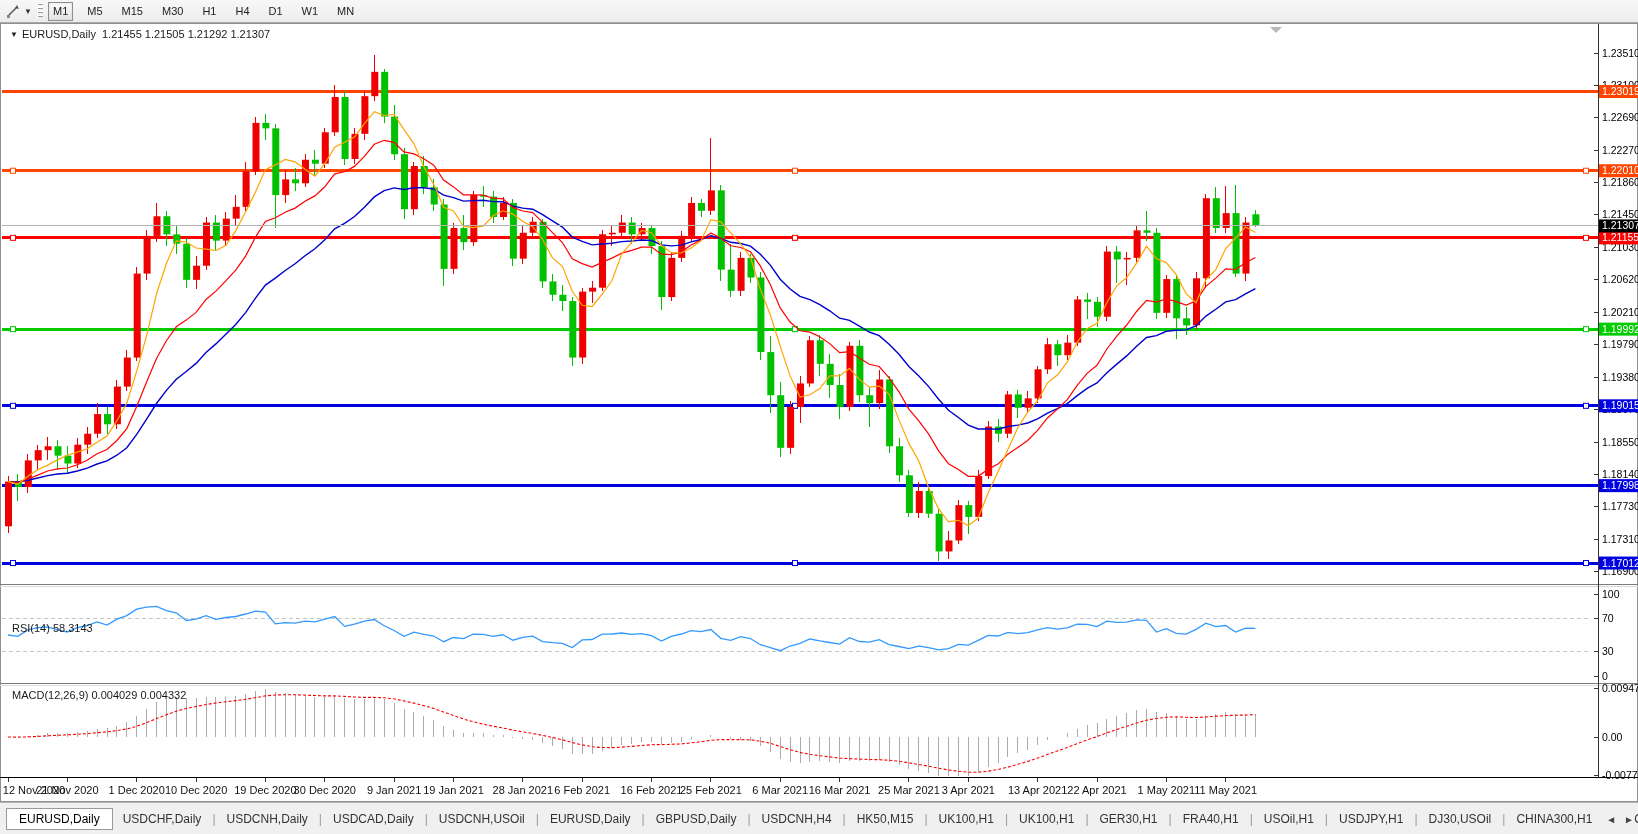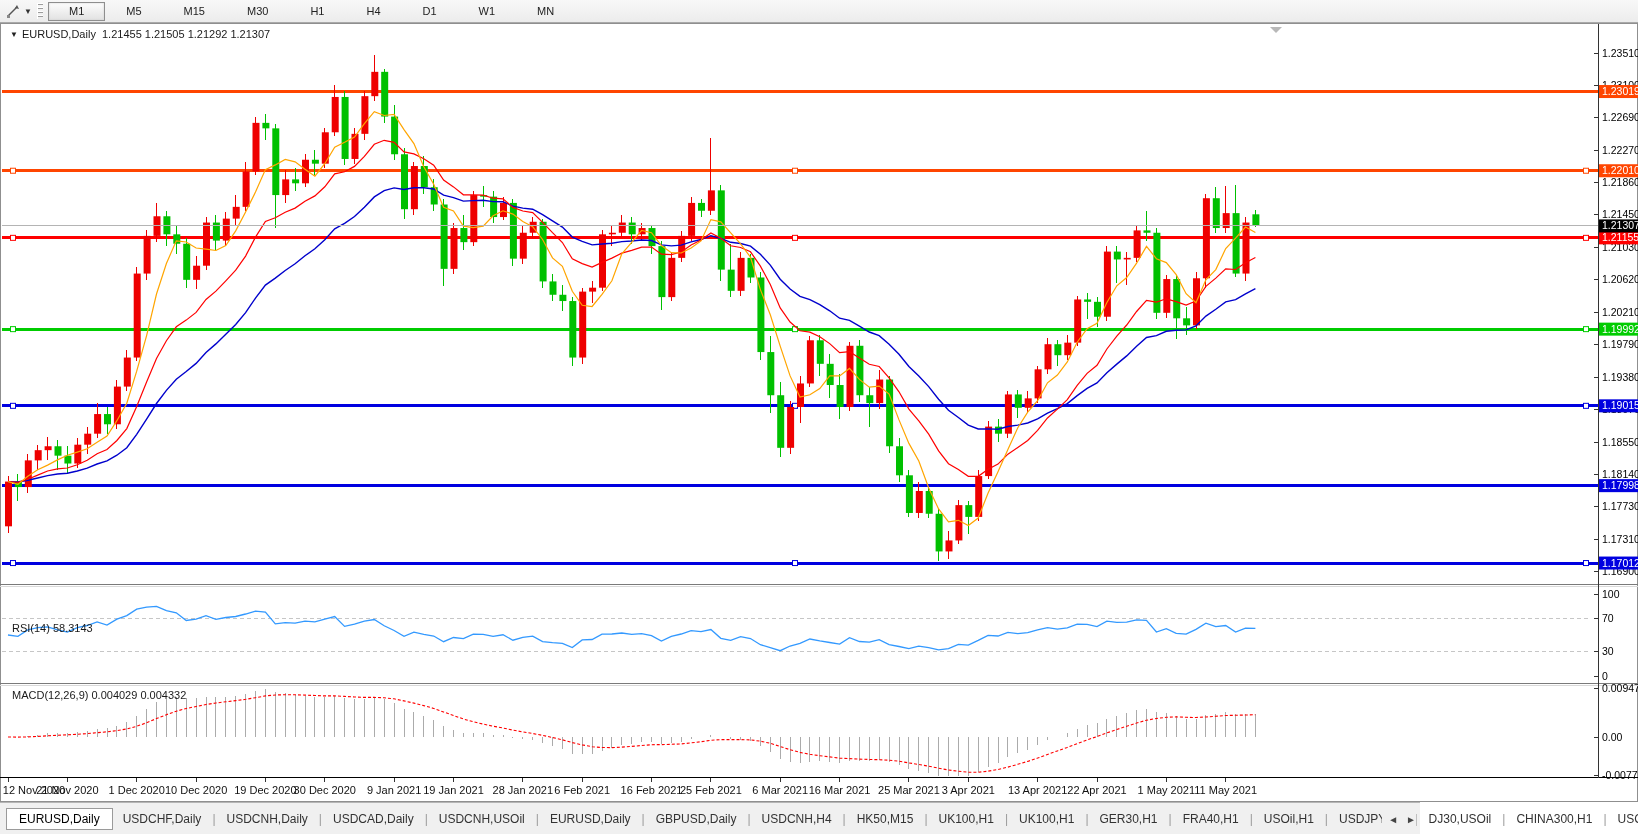--- a/index.html
+++ b/index.html
@@ -6,31 +6,31 @@
     font-family:"Liberation Sans",sans-serif;-webkit-font-smoothing:none;}
   
   .toolbar{position:absolute;left:0;top:0;width:1638px;height:23px;
     background:linear-gradient(#f8f8f8,#ececec);border-bottom:1px solid #a9a9a9;
     display:flex;align-items:center;box-sizing:border-box;padding-left:4px;}
   .tool-icon{width:18px;height:16px;display:flex;align-items:center;justify-content:center;}
   .caret{font-size:8px;color:#333;width:12px;text-align:center;cursor:default;}
   .grip{width:5px;height:16px;margin:0 5px 0 3px;
     background:repeating-linear-gradient(#fff 0 1px,#9c9c9c 1px 2px,transparent 2px 4px);
     border-left:1px solid #fff;}
-  .pbtn{font-size:11px;color:#222;padding:2px 20px;margin-right:0;border:1px solid transparent;
+  .pbtn{font-size:11px;color:#222;padding:2px 4px;margin-right:9px;border:1px solid transparent;
     line-height:13px;cursor:default;}
   .pbtn.active{border:1px solid #8e8e8e;background:linear-gradient(#fdfdfd,#e2e2e2);
     box-shadow:inset 0 0 2px #cfcfcf;}
   
   .chart-wrap{position:absolute;left:0;top:23px;width:1638px;height:779px;background:#fff;}
   #cv{position:absolute;left:0;top:0;}
   .overlay-label{position:absolute;font-size:11px;color:#1a1a1a;white-space:pre;z-index:5;text-align:center;}
   .sym-caret{font-size:8px;vertical-align:1px;margin-right:4px;color:#222;}
   
-  .tabsbar{position:absolute;left:0;top:802px;width:1420px;height:32px;background:#f0f0f0;
+  .tabsbar{position:absolute;left:0;top:802px;width:1638px;height:32px;background:#f0f0f0;
     border-top:1px solid #b5b5b5;display:flex;align-items:center;box-sizing:border-box;
     padding-left:6px;font-size:12px;color:#333;}
   .tab{padding:4px 10px;white-space:nowrap;cursor:default;}
   .tab.active{background:#fff;border:1px solid #9a9a9a;color:#000;padding:3px 12px;}
   .tabsep{color:#9a9a9a;padding:0 1px;}
   .tab-arrows{position:absolute;right:4px;top:0;height:32px;display:flex;align-items:center;gap:8px;
     font-size:10px;color:#444;background:#f0f0f0;padding-left:6px;}
 </style>
 </head>
 <body>

